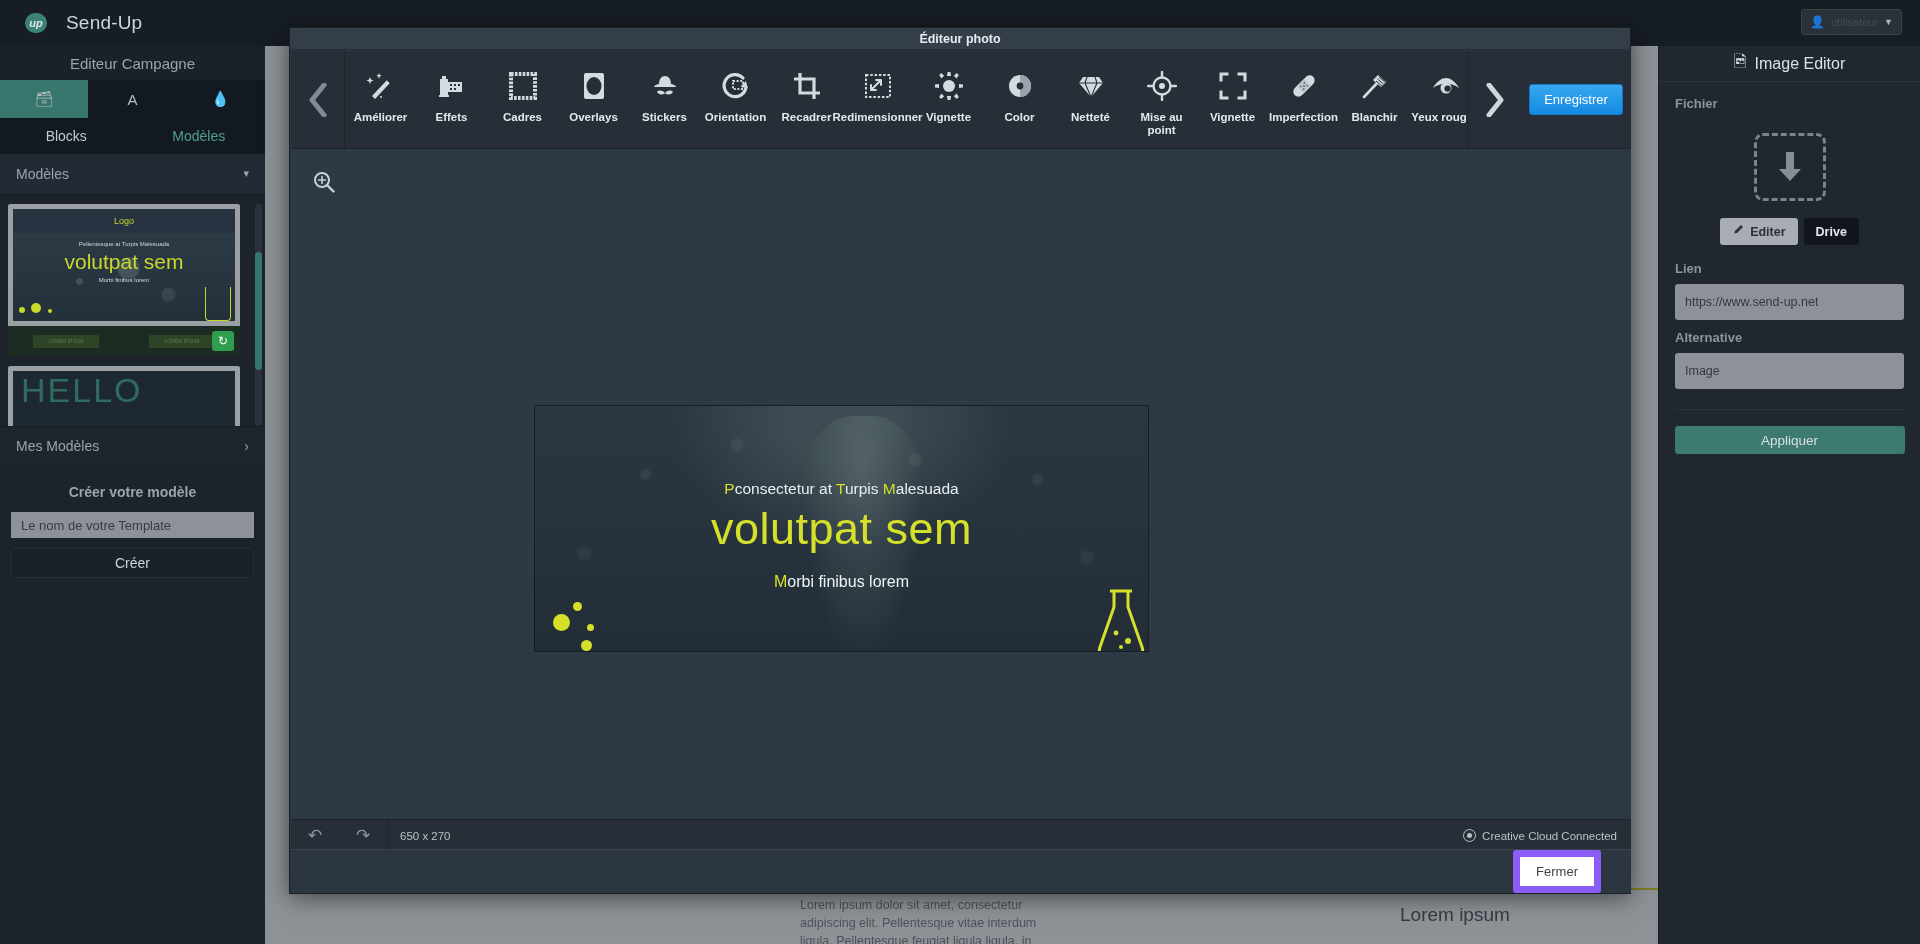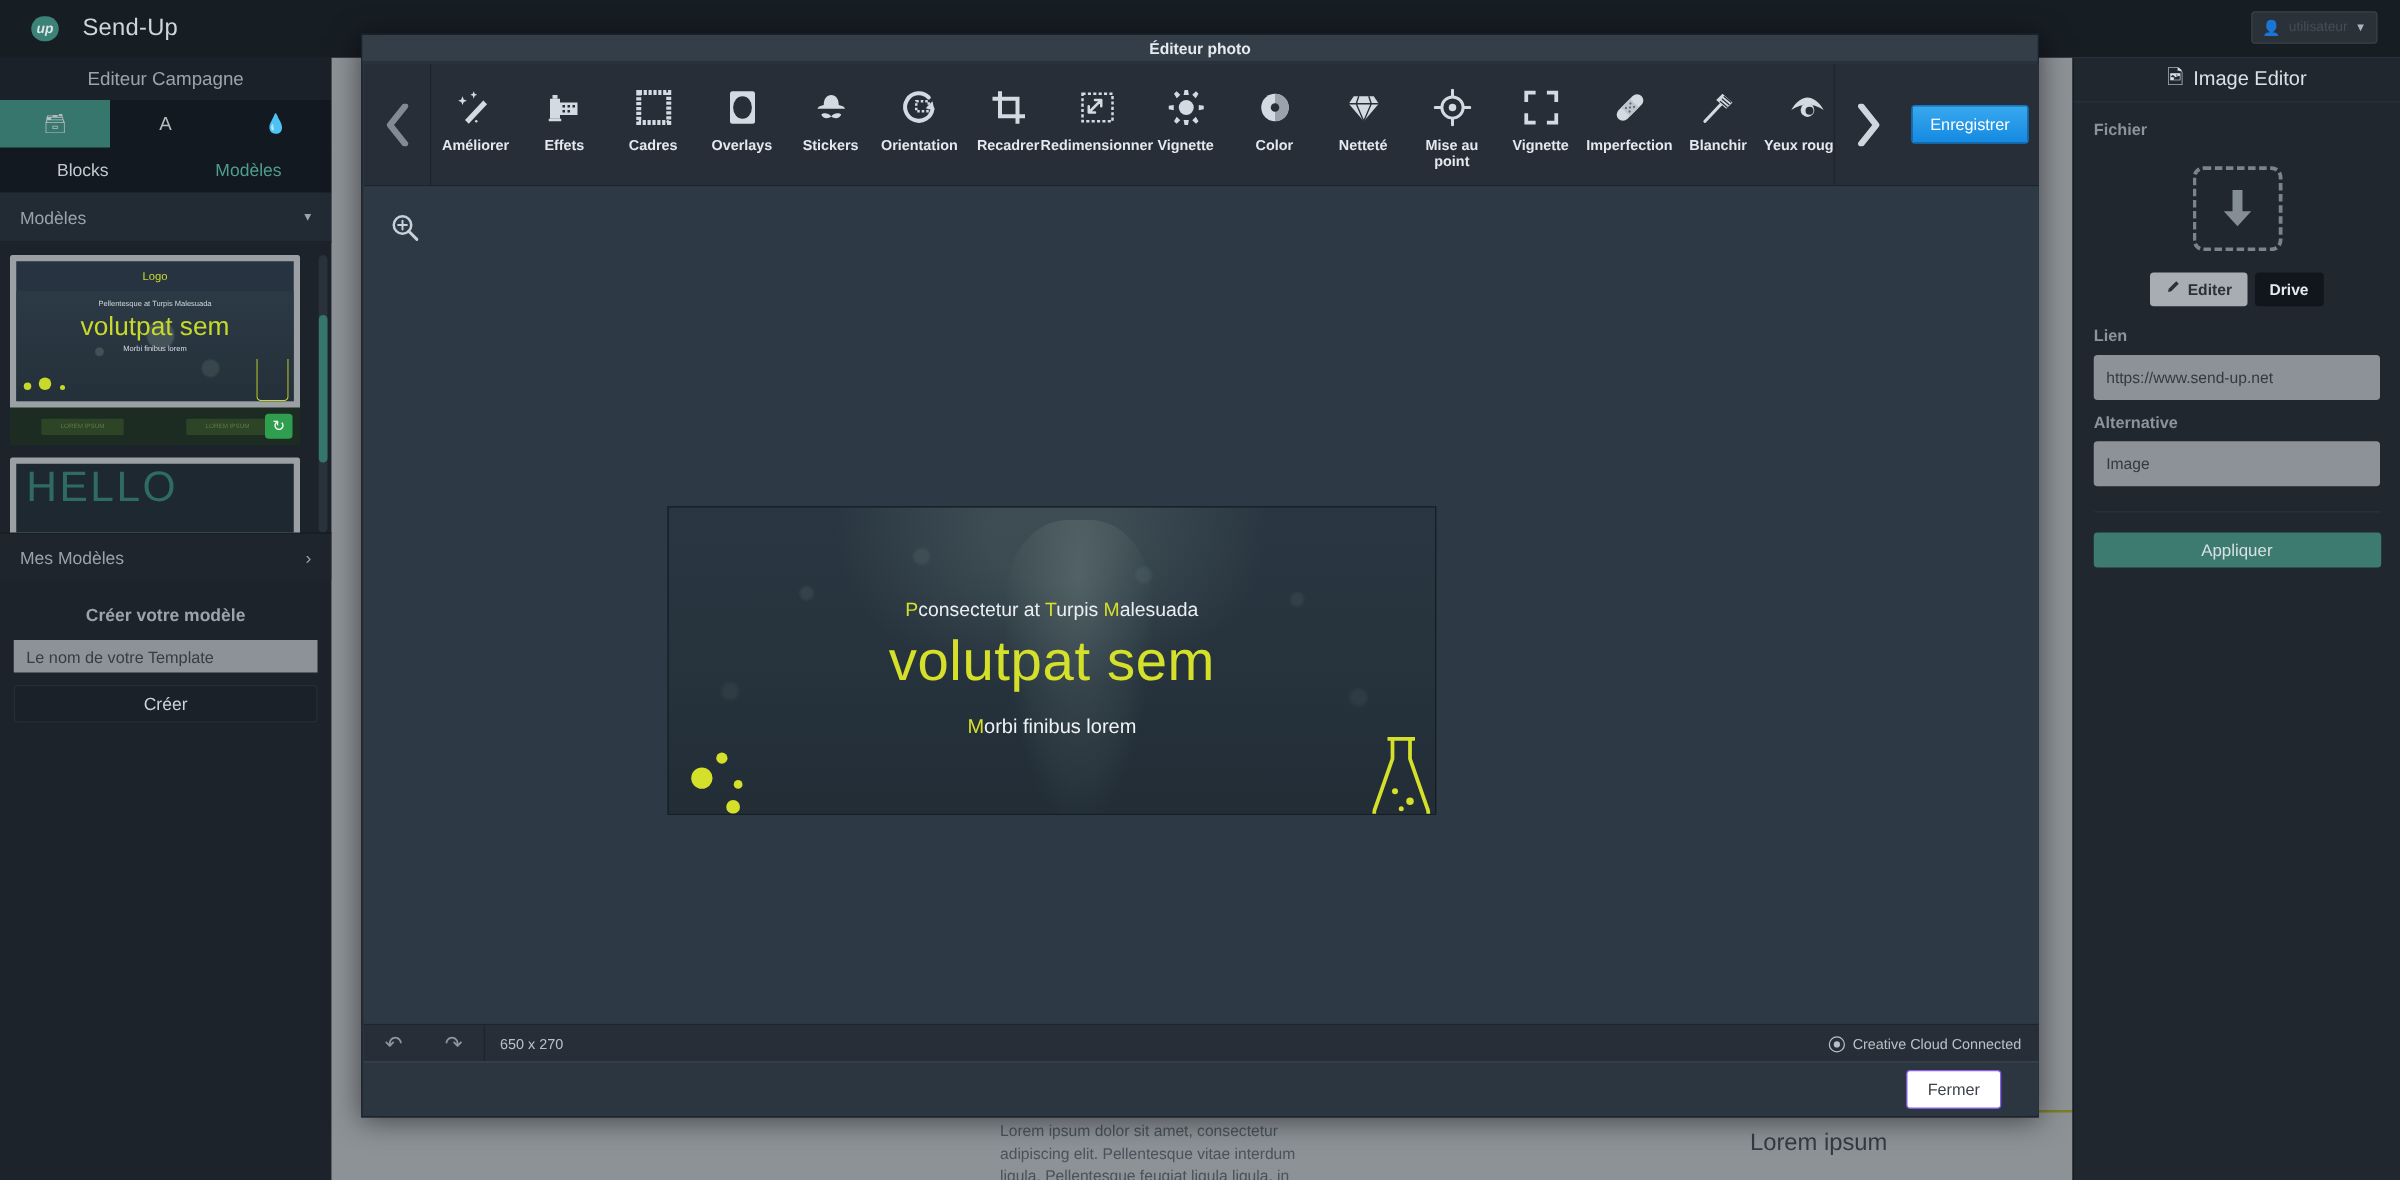--- a/index.html
+++ b/index.html
@@ -301,21 +301,21 @@
     background:#b9c1c8; border-radius:50%;
   }
 
   
   .modal-foot {
     position:absolute; left:1px; bottom:1px; width:1340px; height:43px;
     background:#2b3640; border-top:1px solid #3a444f;
     display:flex; align-items:center; justify-content:flex-end; padding-right:30px;
   }
   .modal-foot button {
-    background:#fff; border:1px solid #8b5cf6; border-radius:3px;
+    background:#fff; border:7px solid #8b5cf6; border-radius:3px;
     padding:7px 16px; font-size:13px; color:#3c434a; cursor:pointer;
     font-family:"Liberation Sans", sans-serif;
   }
 
   
   .rpanel {
     position:absolute; right:0; top:46px; width:262px; height:898px;
     background:#20272f; border-left:1px solid #161d23;
   }
   .rp-head {

